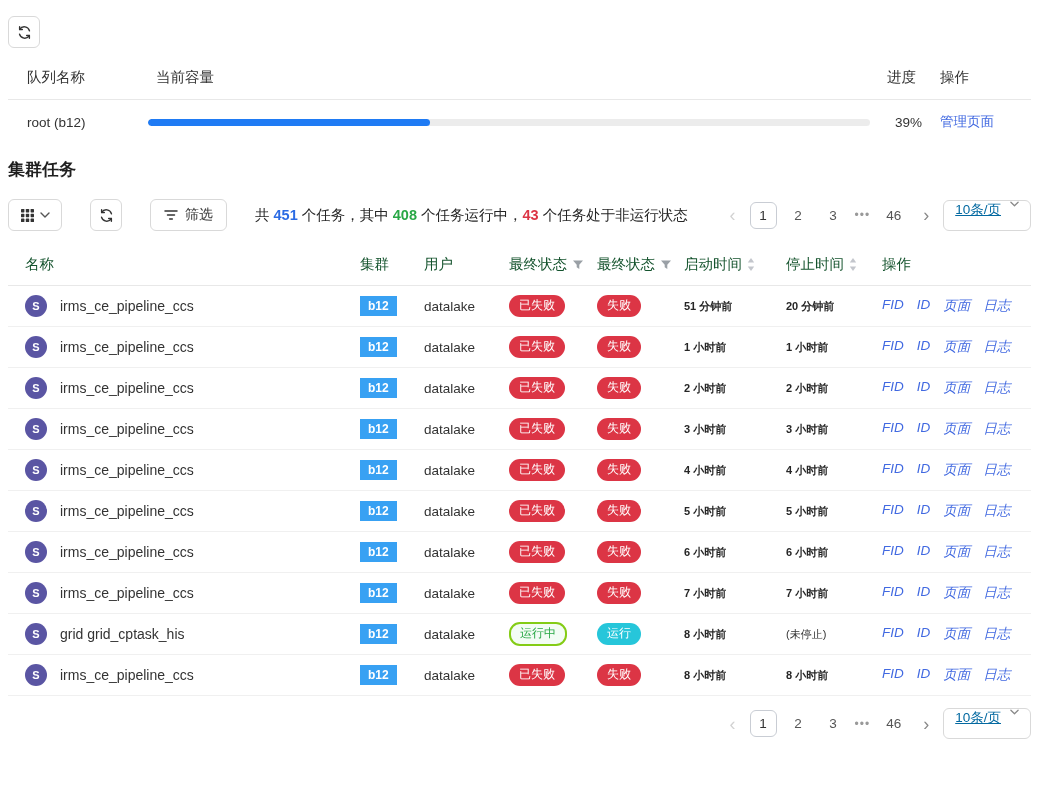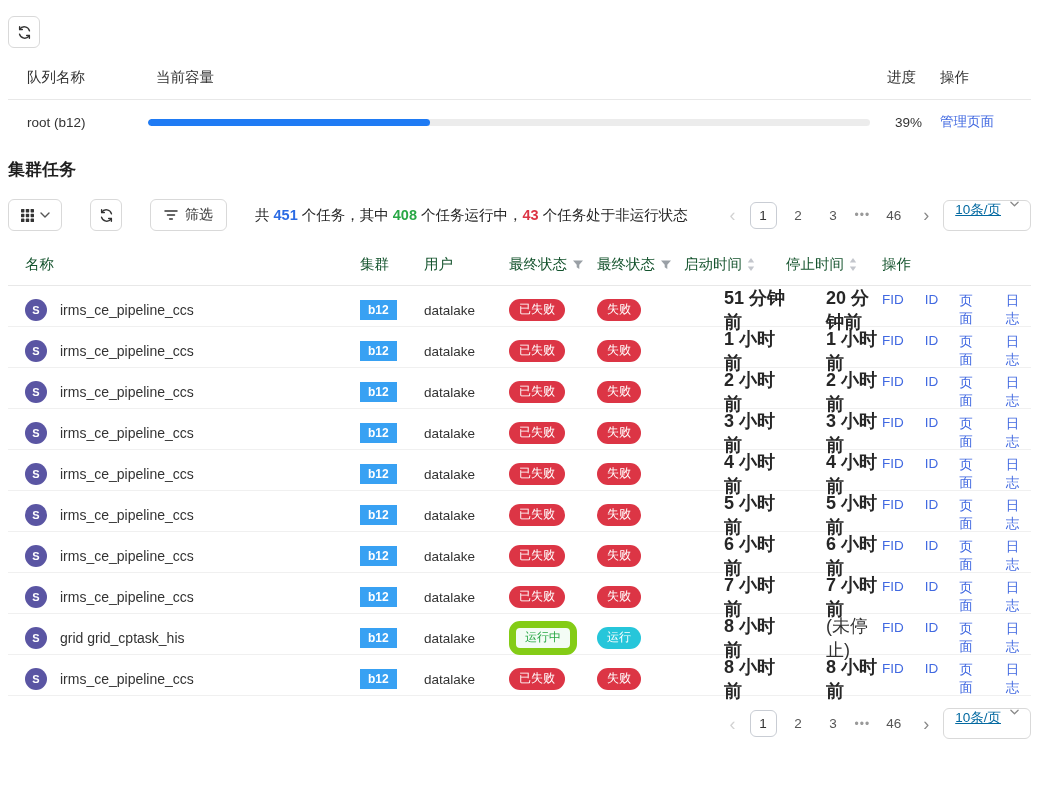--- a/index.html
+++ b/index.html
@@ -84,25 +84,25 @@
   .badge-cluster {
     display: inline-block; background: #38a1f3; color: #fff; font-size: 12px; font-weight: 600;
     padding: 3px 8px; border-radius: 0; line-height: 1.2;
   }
   .pill {
     display: inline-block; padding: 4px 10px; border-radius: 11px; font-size: 12px;
     line-height: 1.2; color: #fff; font-weight: 500; white-space: nowrap; font-family: Liberation Mono, monospace;
   }
   .pill.danger { background: #dc3545; }
   .pill.info { background: #26c6da; }
-  .pill.success-outline { background: #f3fcf5; color: #28a745; border: 7px solid #84cc16; padding: 3px 9px; }
+  .pill.success-outline { background: #f3fcf5; color: #28a745; border: 2px solid #84cc16; padding: 3px 9px; }
   .cell.user { color: #333; font-size: 13.5px; }
-  .cell.time { font-weight: 700; color: #262626; font-size: 18px; margin-left: 40px; }
+  .cell.time { font-weight: 700; color: #262626; font-size: 11px; }
   .cell.time.plain { font-weight: 400; color: #333; }
-  .cell.actions { display: flex; gap: 21px; }
+  .cell.actions { display: flex; gap: 13px; font-style: italic; }
 
   svg { display: block; }
 </style>
 </head>
 <body>
 
 <div class="page">
 
   
 

